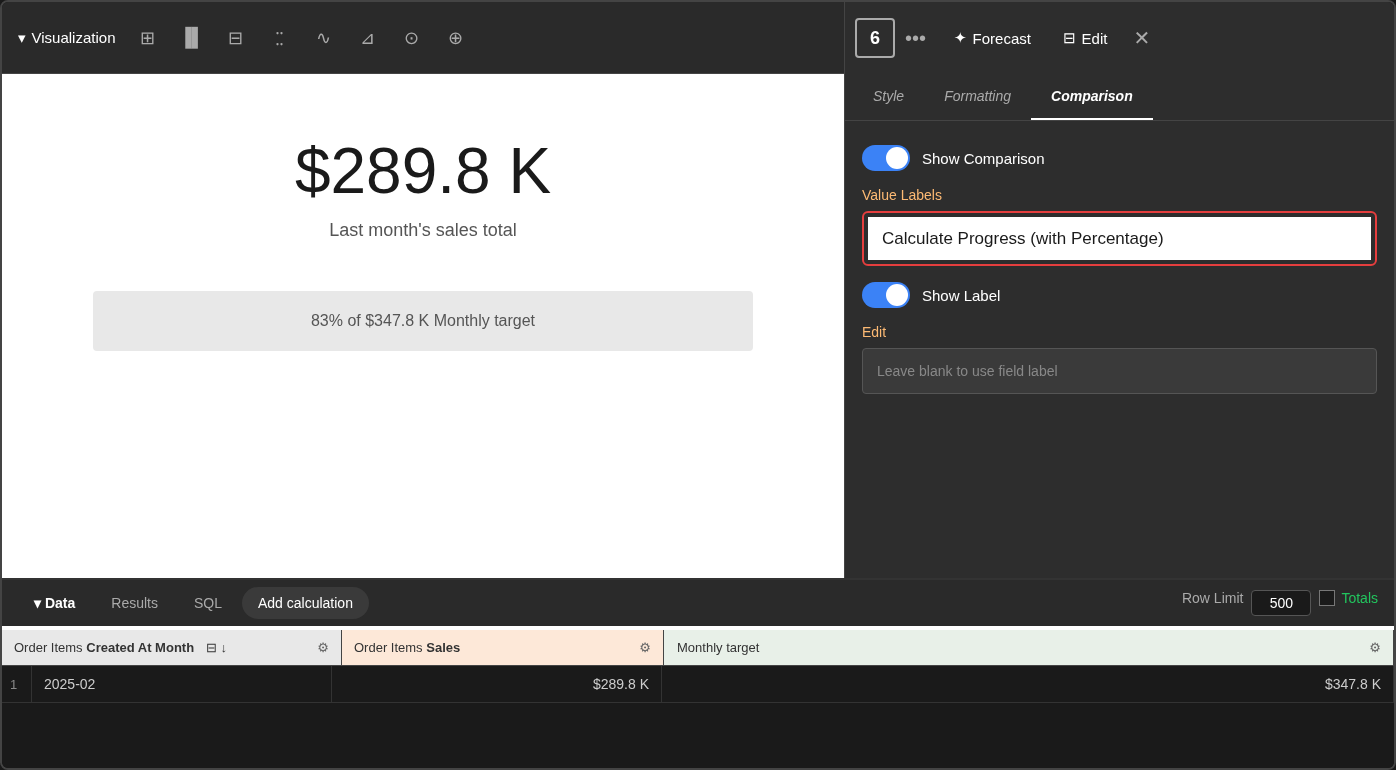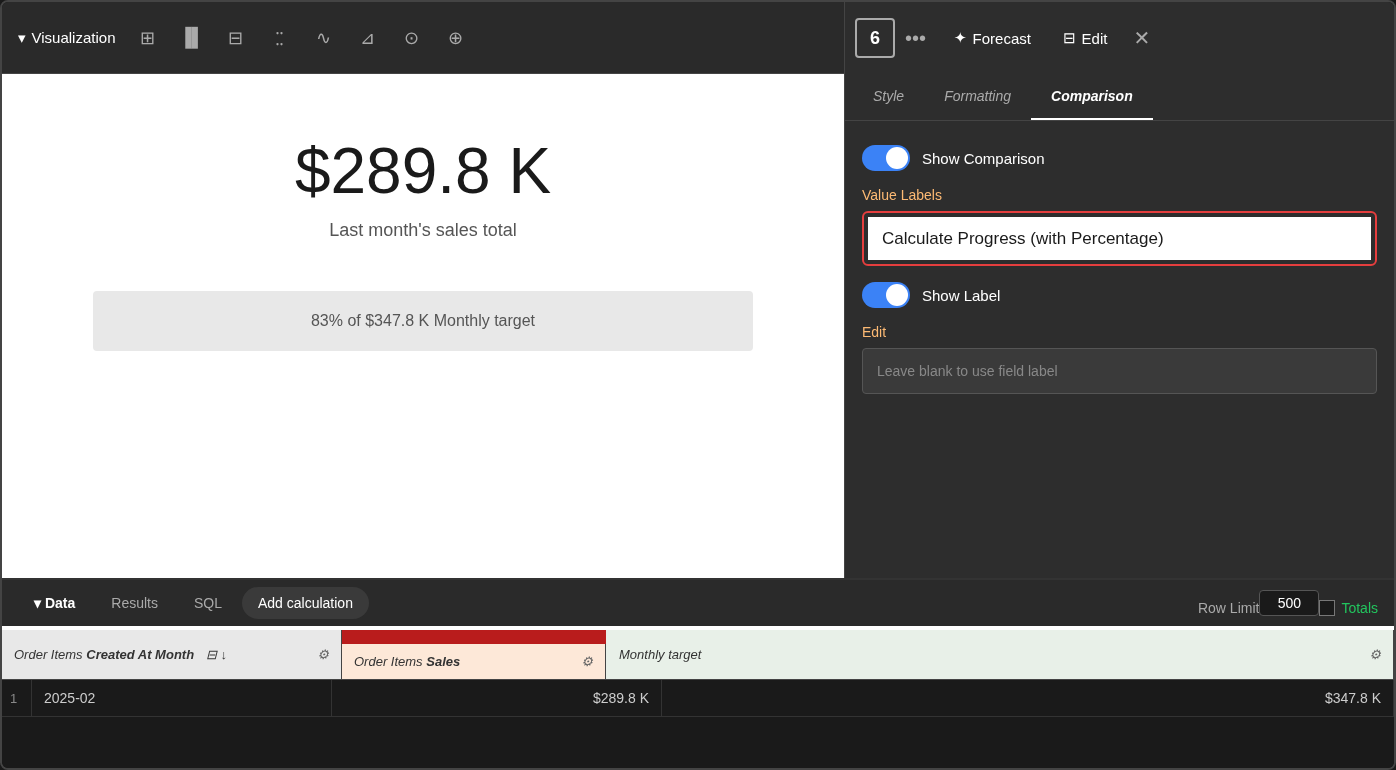--- a/index.html
+++ b/index.html
@@ -329,21 +329,22 @@
       background: #3a3a3a;
       color: #fff;
       font-size: 14px;
       cursor: pointer;
       border-radius: 20px;
     }
 
     .row-limit-area {
       margin-left: auto;
       display: flex;
-      align-items: flex-end;
+      align-items: flex-start;
+      gap: 8px;
     }
 
     .row-limit-label {
       color: #aaa;
       font-size: 14px;
     }
 
     .row-limit-input {
       width: 60px;
       background: #1a1a1a;
@@ -372,23 +373,22 @@
 
     
     .data-table {
       flex: 1;
       display: flex;
       flex-direction: column;
     }
 
     .table-header {
       display: flex;
-      background: #b91c1c;
+      background: #fca5a5;
       border-bottom: 1px solid #444;
-      font-style: italic;
     }
 
     .th {
       padding: 10px 12px;
       color: #ccc;
       font-size: 13px;
       display: flex;
       align-items: center;
       gap: 6px;
       border-right: 1px solid #444;
@@ -536,21 +536,21 @@
     </div>
 
     <div class="data-table">
 
       <div class="table-header">
         <div class="th" style="width:340px; background:#e8e8e8;">
           <span>Order Items <strong>Created At Month</strong></span>
           <span style="margin-left:6px;">⊟ ↓</span>
           <span class="th-gear">⚙</span>
         </div>
-        <div class="th" style="width:264px; background:#fde8d8;margin-top:14px;">
+        <div class="th" style="width:322px; background:#fde8d8;">
           <span>Order Items <strong>Sales</strong></span>
           <span class="th-gear">⚙</span>
         </div>
         <div class="th" style="flex:1; background:#e8f0e8;padding-left:13px;">
           <span>Monthly target</span>
           <span class="th-gear">⚙</span>
         </div>
       </div>
 
       <div class="table-row">

